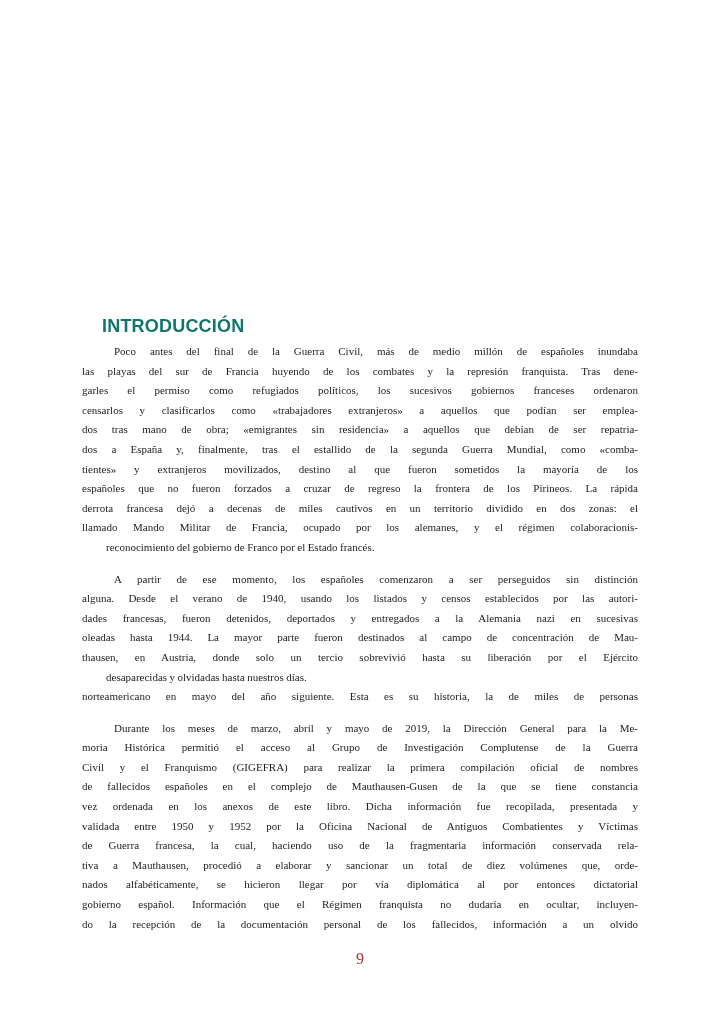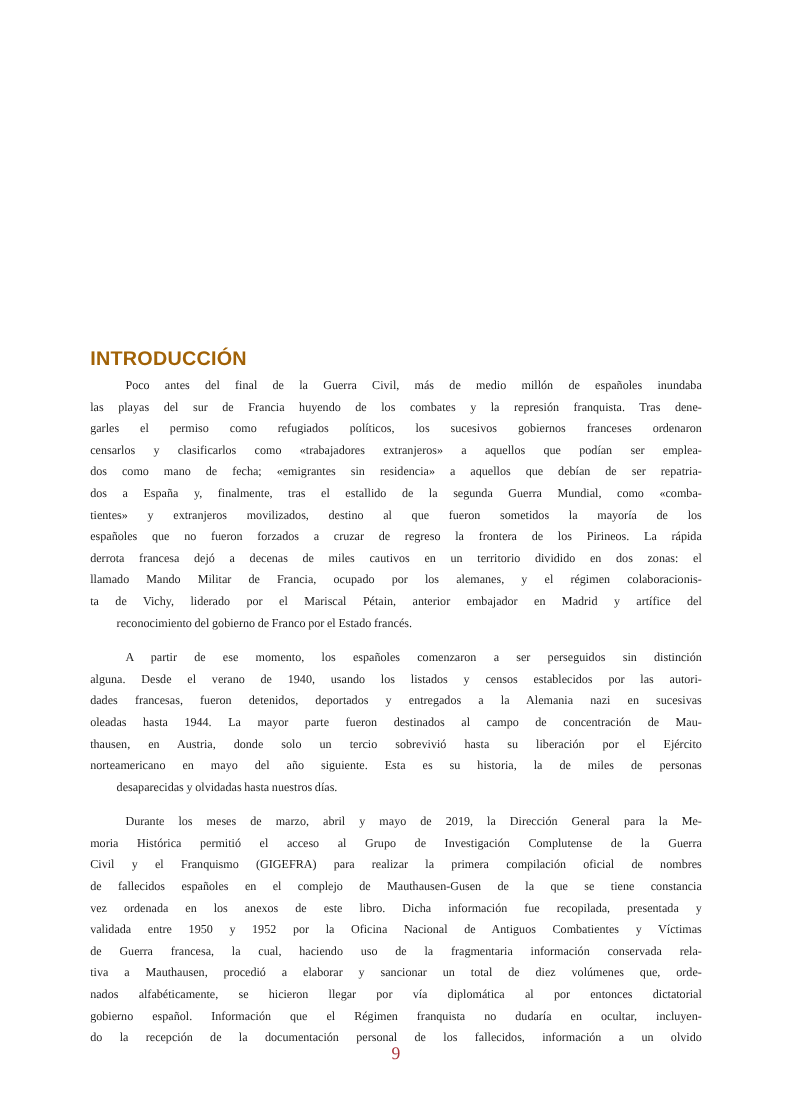--- a/index.html
+++ b/index.html
@@ -70,44 +70,43 @@
       text-align: center;
       font-size: 16px;
       color: #a9323a;
     }
   </style>
 </head>
 <body>
 
 <div class="page">
   <div class="content">
-    <h1 class="heading" style="color: #a16207;">INTRODUCCIÓN</h1>
+    <h1 class="heading" style="color: #0f766e; margin-left: 20px;">INTRODUCCIÓN</h1>
 
     <div class="para" id="para-0">
         <span class="line first">Poco antes del final de la Guerra Civil, más de medio millón de españoles inundaba</span>
         <span class="line rest">las playas del sur de Francia huyendo de los combates y la represión franquista. Tras dene-</span>
         <span class="line rest">garles el permiso como refugiados políticos, los sucesivos gobiernos franceses ordenaron</span>
         <span class="line rest">censarlos y clasificarlos como «trabajadores extranjeros» a aquellos que podían ser emplea-</span>
-        <span class="line rest">dos como mano de fecha; «emigrantes sin residencia» a aquellos que debían de ser repatria-</span>
+        <span class="line rest">dos tras mano de obra; «emigrantes sin residencia» a aquellos que debían de ser repatria-</span>
         <span class="line rest">dos a España y, finalmente, tras el estallido de la segunda Guerra Mundial, como «comba-</span>
         <span class="line rest">tientes» y extranjeros movilizados, destino al que fueron sometidos la mayoría de los</span>
         <span class="line rest">españoles que no fueron forzados a cruzar de regreso la frontera de los Pirineos. La rápida</span>
         <span class="line rest">derrota francesa dejó a decenas de miles cautivos en un territorio dividido en dos zonas: el</span>
         <span class="line rest">llamado Mando Militar de Francia, ocupado por los alemanes, y el régimen colaboracionis-</span>
-        <span class="line rest">ta de Vichy, liderado por el Mariscal Pétain, anterior embajador en Madrid y artífice del</span>
         <span class="line rest last">reconocimiento del gobierno de Franco por el Estado francés.</span>
       </div>
     <div class="para" id="para-1">
         <span class="line first">A partir de ese momento, los españoles comenzaron a ser perseguidos sin distinción</span>
         <span class="line rest">alguna. Desde el verano de 1940, usando los listados y censos establecidos por las autori-</span>
         <span class="line rest">dades francesas, fueron detenidos, deportados y entregados a la Alemania nazi en sucesivas</span>
         <span class="line rest">oleadas hasta 1944. La mayor parte fueron destinados al campo de concentración de Mau-</span>
         <span class="line rest">thausen, en Austria, donde solo un tercio sobrevivió hasta su liberación por el Ejército</span>
+        <span class="line rest last">desaparecidas y olvidadas hasta nuestros días.</span>
         <span class="line rest">norteamericano en mayo del año siguiente. Esta es su historia, la de miles de personas</span>
-        <span class="line rest last">desaparecidas y olvidadas hasta nuestros días.</span>
       </div>
     <div class="para" id="para-2">
         <span class="line first">Durante los meses de marzo, abril y mayo de 2019, la Dirección General para la Me-</span>
         <span class="line rest">moria Histórica permitió el acceso al Grupo de Investigación Complutense de la Guerra</span>
         <span class="line rest">Civil y el Franquismo (GIGEFRA) para realizar la primera compilación oficial de nombres</span>
         <span class="line rest">de fallecidos españoles en el complejo de Mauthausen-Gusen de la que se tiene constancia</span>
         <span class="line rest">vez ordenada en los anexos de este libro. Dicha información fue recopilada, presentada y</span>
         <span class="line rest">validada entre 1950 y 1952 por la Oficina Nacional de Antiguos Combatientes y Víctimas</span>
         <span class="line rest">de Guerra francesa, la cual, haciendo uso de la fragmentaria información conservada rela-</span>
         <span class="line rest">tiva a Mauthausen, procedió a elaborar y sancionar un total de diez volúmenes que, orde-</span>

